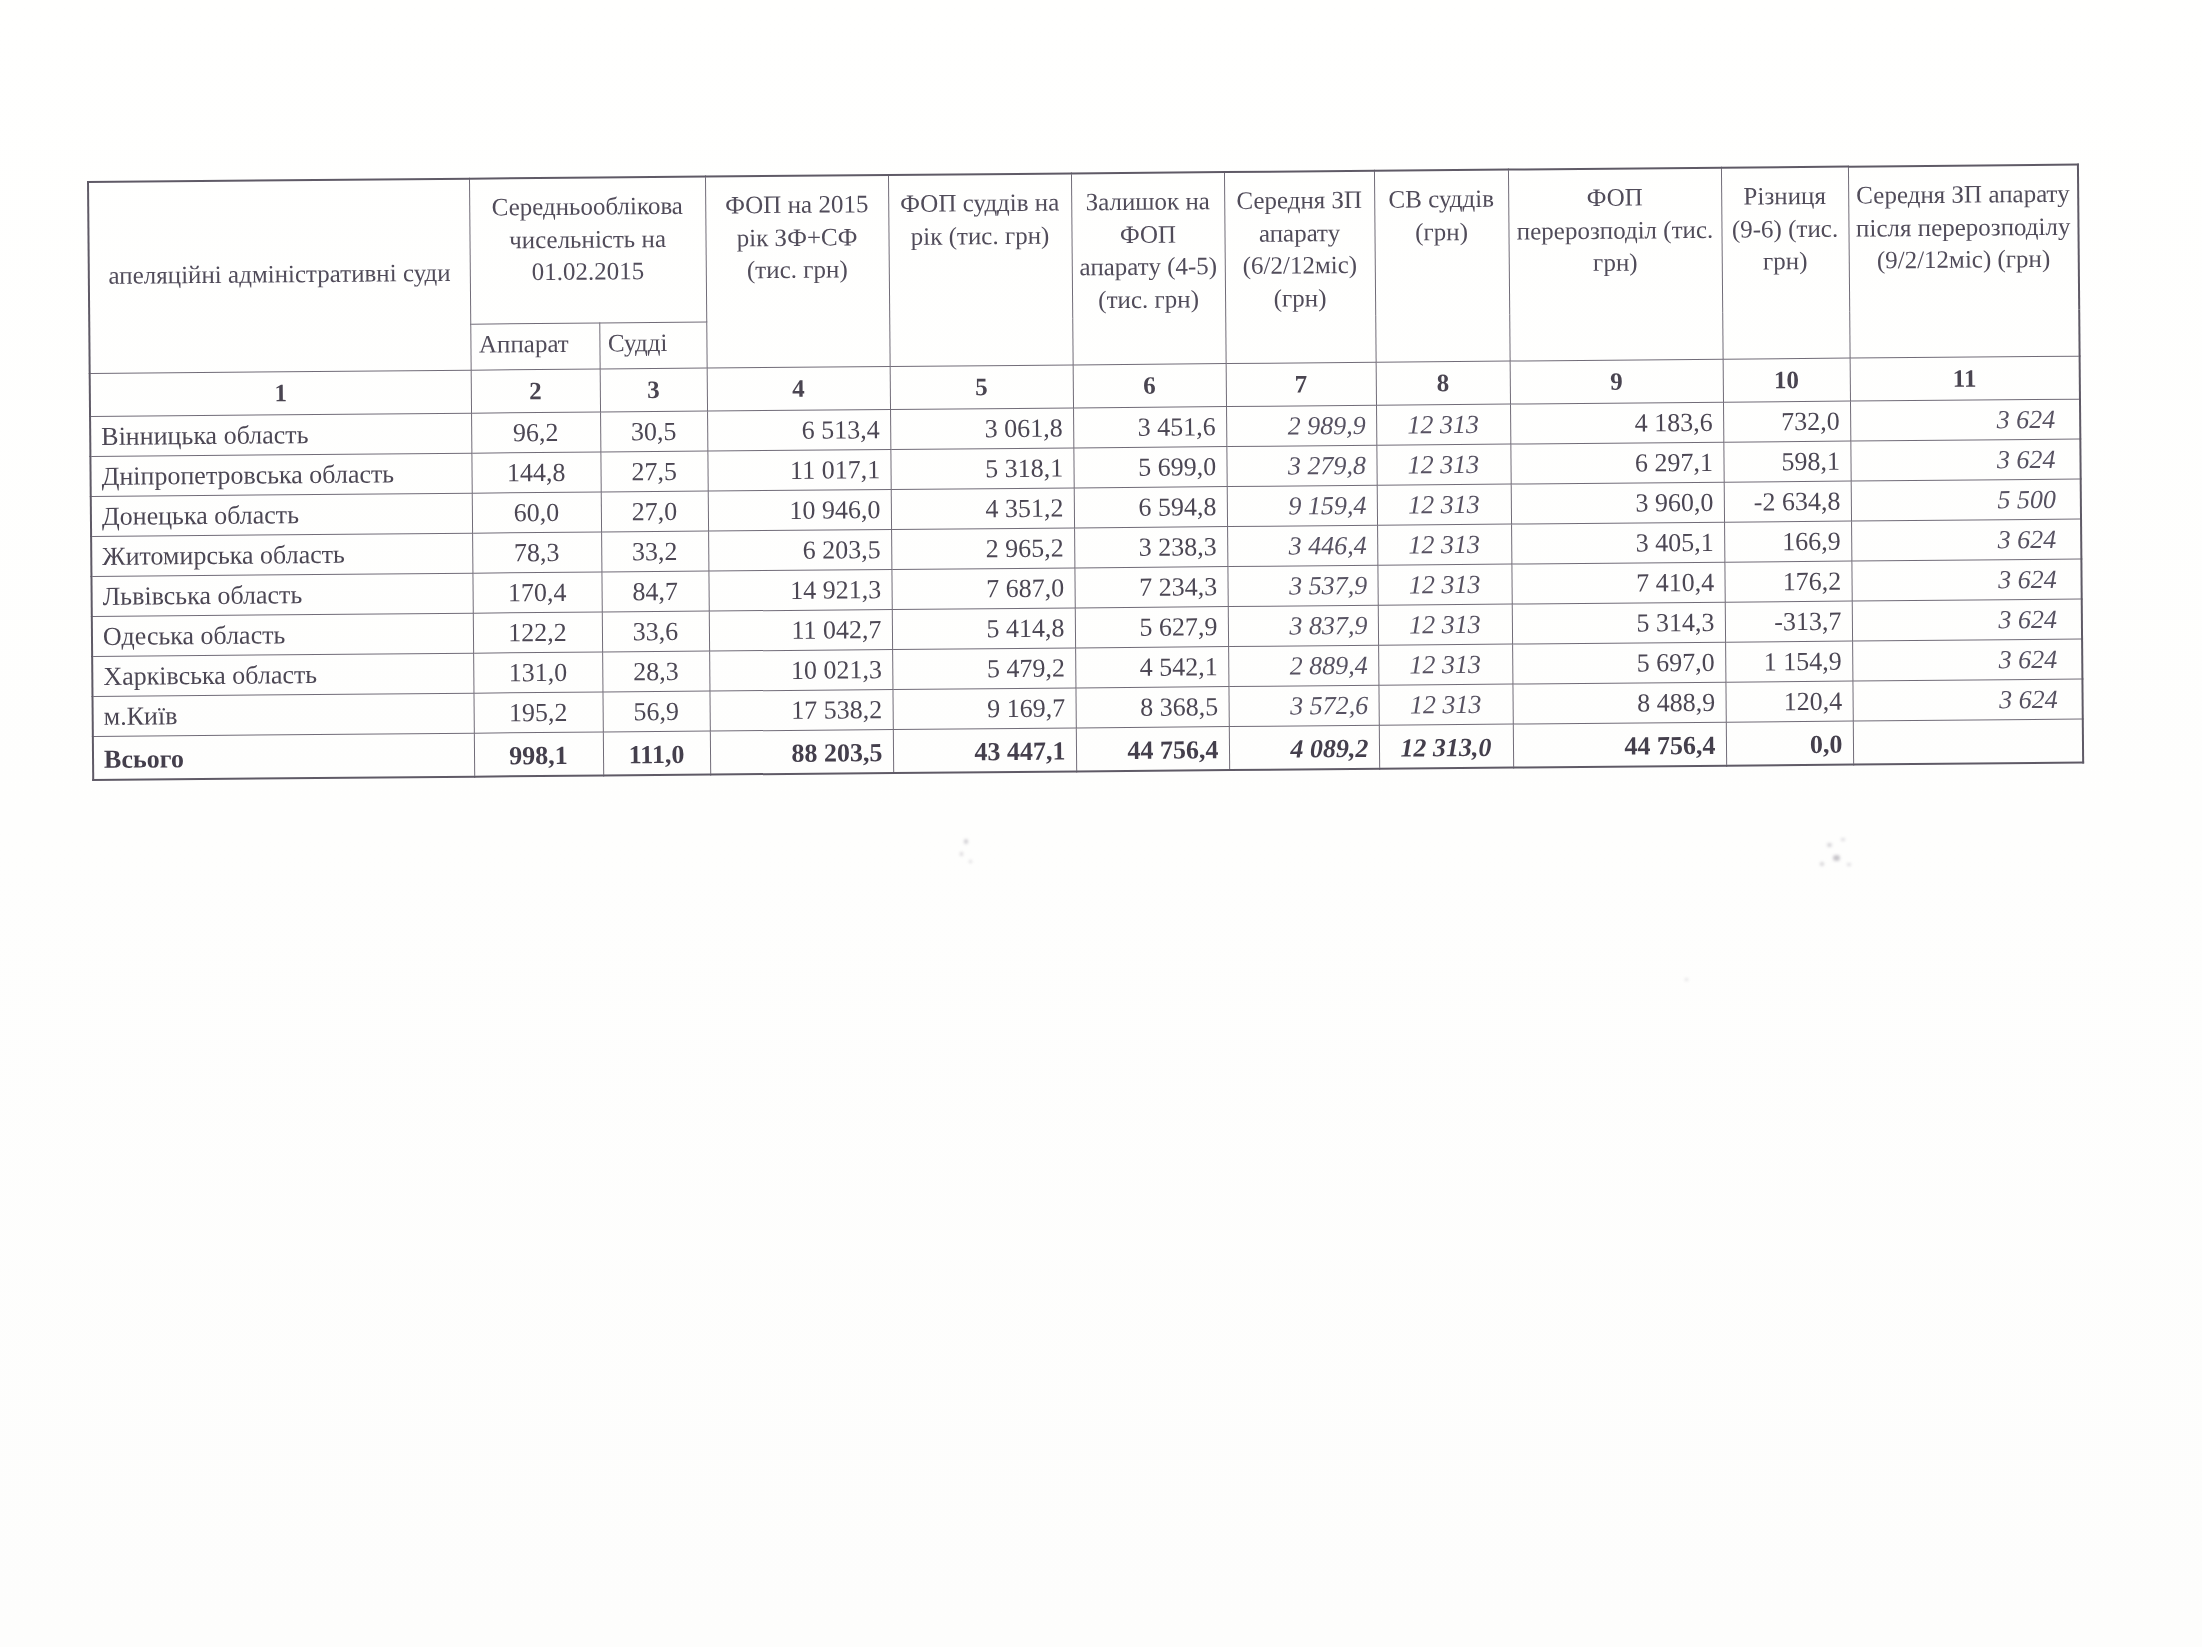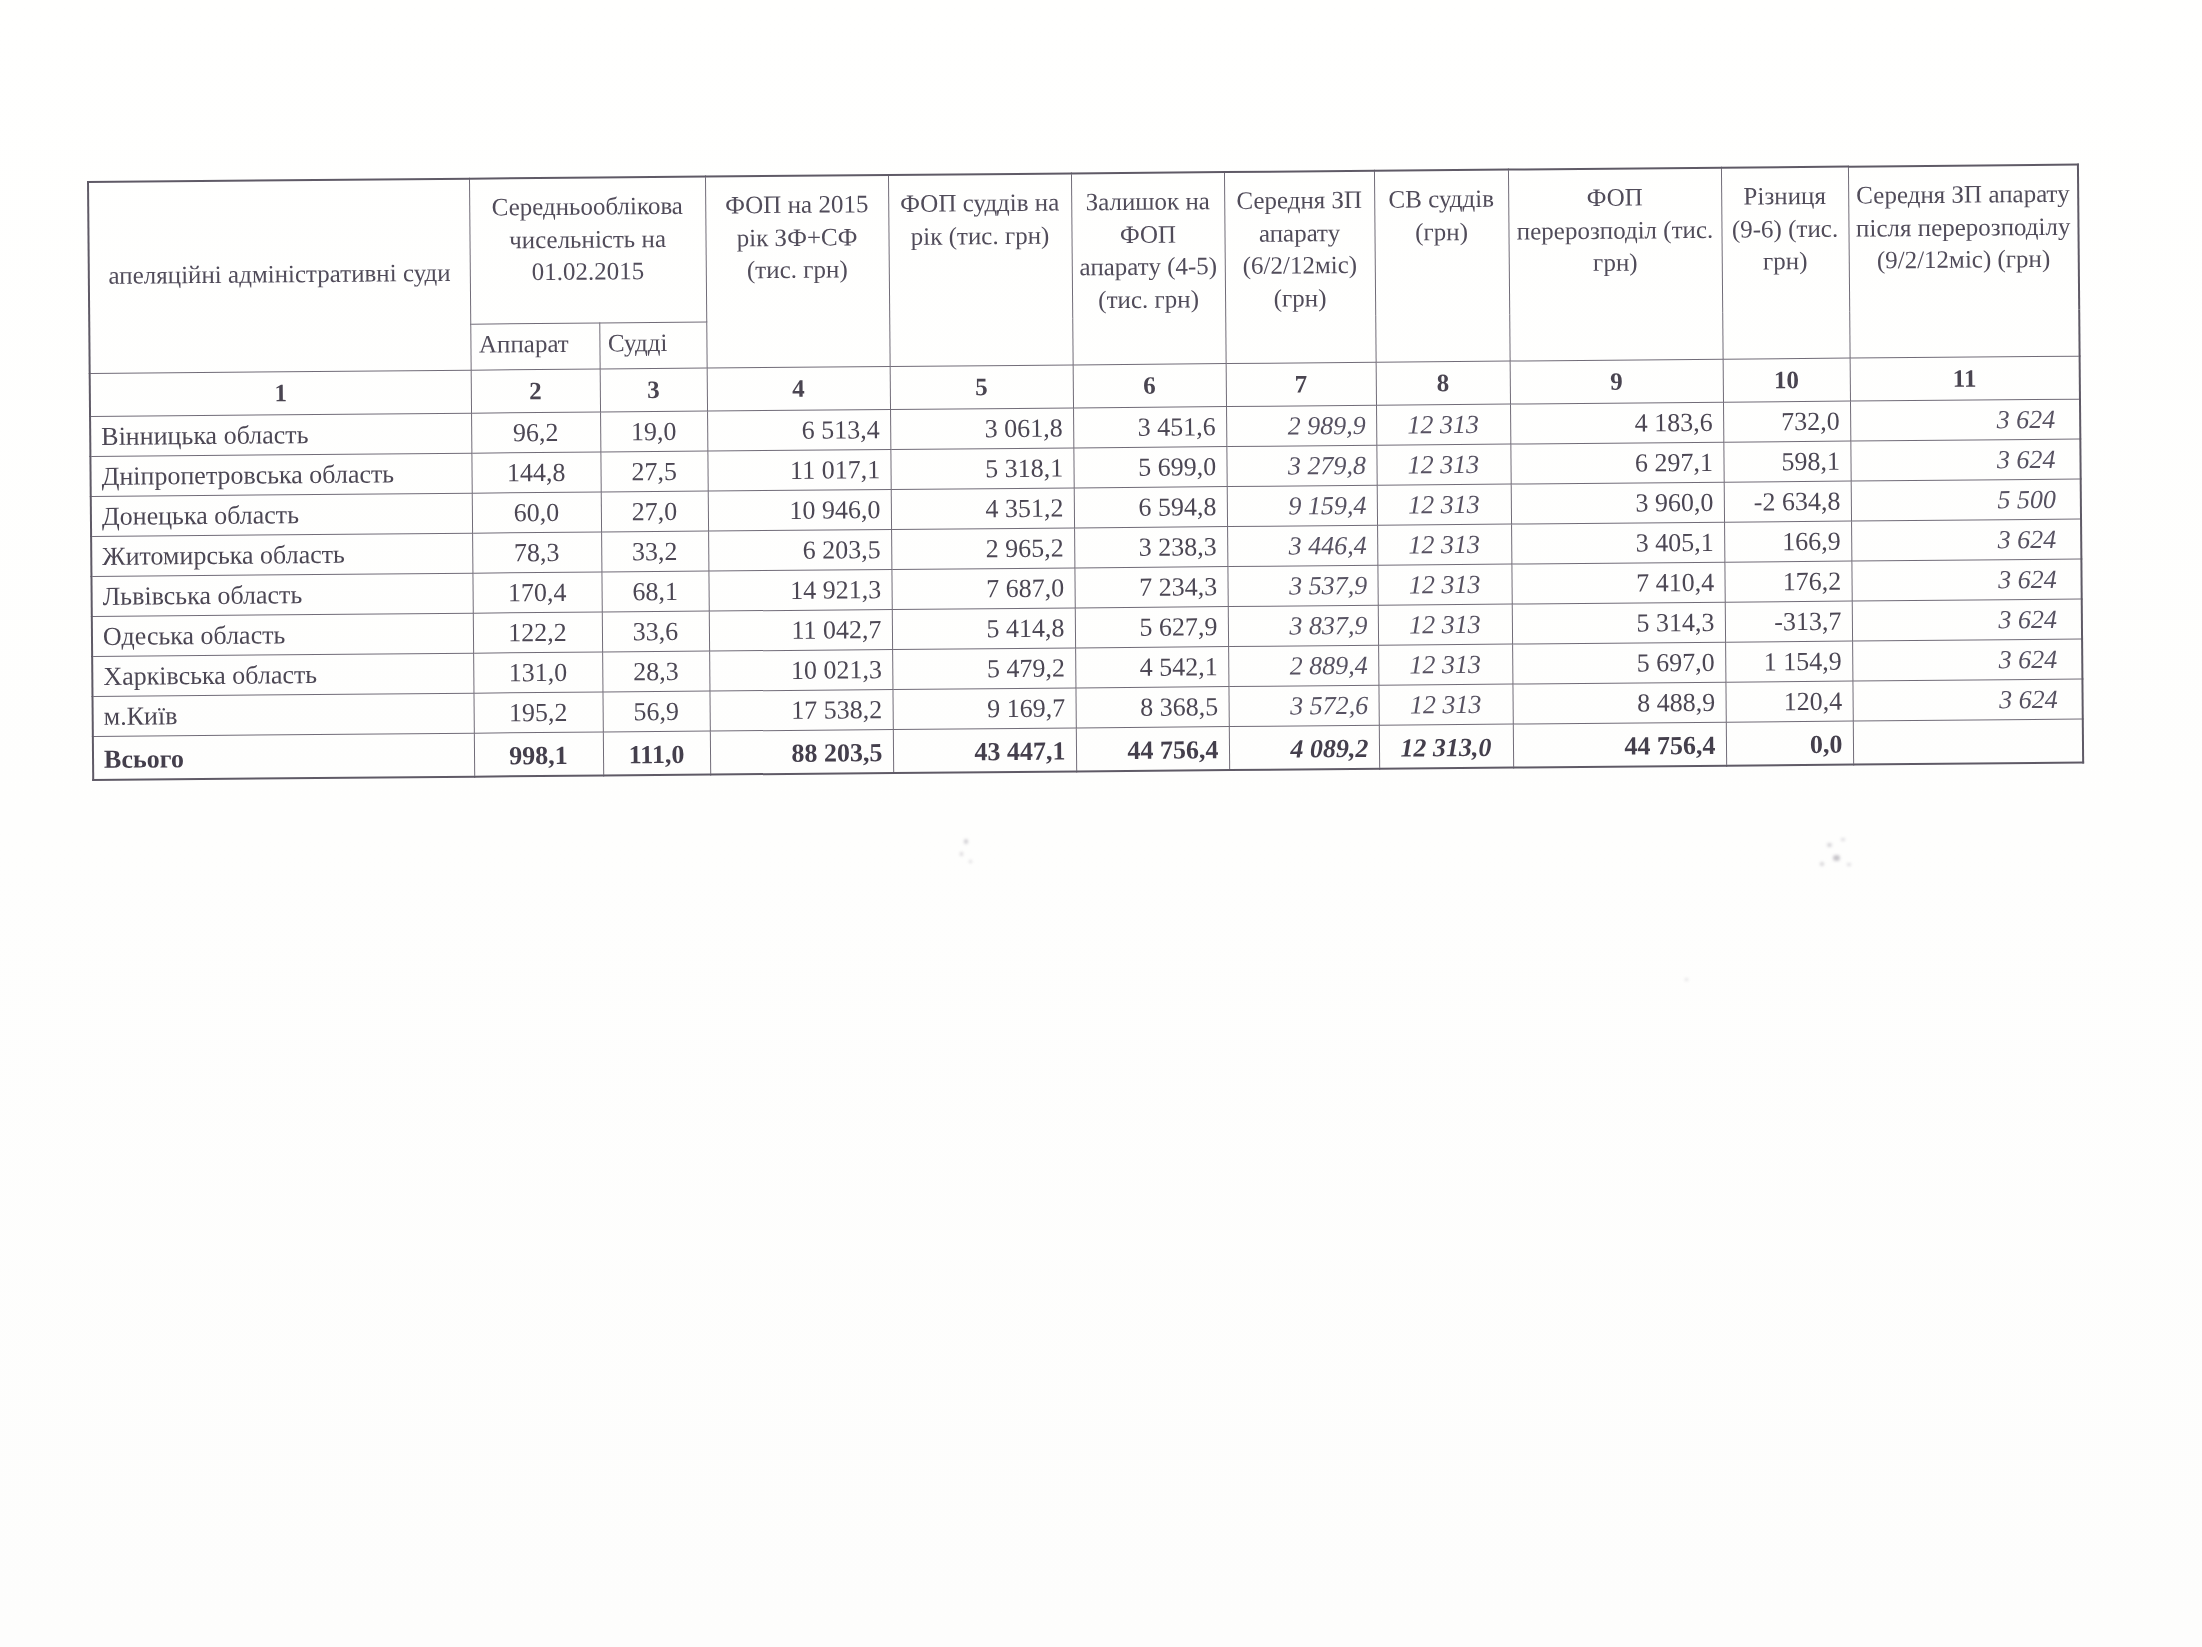--- a/index.html
+++ b/index.html
@@ -103,21 +103,21 @@
             <td>8</td>
             <td>9</td>
             <td>10</td>
             <td>11</td>
           </tr>
       </thead>
       <tbody id="tbody">
           <tr class="data-row">
             <td class="region">Вінницька область</td>
             <td class="c-center">96,2</td>
-            <td class="c-center">19,0</td>
+            <td class="c-center">30,5</td>
             <td class="c-right">6 513,4</td>
             <td class="c-right">3 061,8</td>
             <td class="c-right">3 451,6</td>
             <td class="c-right c-ital">2 989,9</td>
             <td class="c-center c-ital">12 313</td>
             <td class="c-right">4 183,6</td>
             <td class="c-right">732,0</td>
             <td class="c-right c-ital pad-lg">3 624</td>
           </tr>
           <tr class="data-row">
@@ -155,21 +155,21 @@
             <td class="c-right">3 238,3</td>
             <td class="c-right c-ital">3 446,4</td>
             <td class="c-center c-ital">12 313</td>
             <td class="c-right">3 405,1</td>
             <td class="c-right">166,9</td>
             <td class="c-right c-ital pad-lg">3 624</td>
           </tr>
           <tr class="data-row">
             <td class="region">Львівська область</td>
             <td class="c-center">170,4</td>
-            <td class="c-center">68,1</td>
+            <td class="c-center">84,7</td>
             <td class="c-right">14 921,3</td>
             <td class="c-right">7 687,0</td>
             <td class="c-right">7 234,3</td>
             <td class="c-right c-ital">3 537,9</td>
             <td class="c-center c-ital">12 313</td>
             <td class="c-right">7 410,4</td>
             <td class="c-right">176,2</td>
             <td class="c-right c-ital pad-lg">3 624</td>
           </tr>
           <tr class="data-row">

